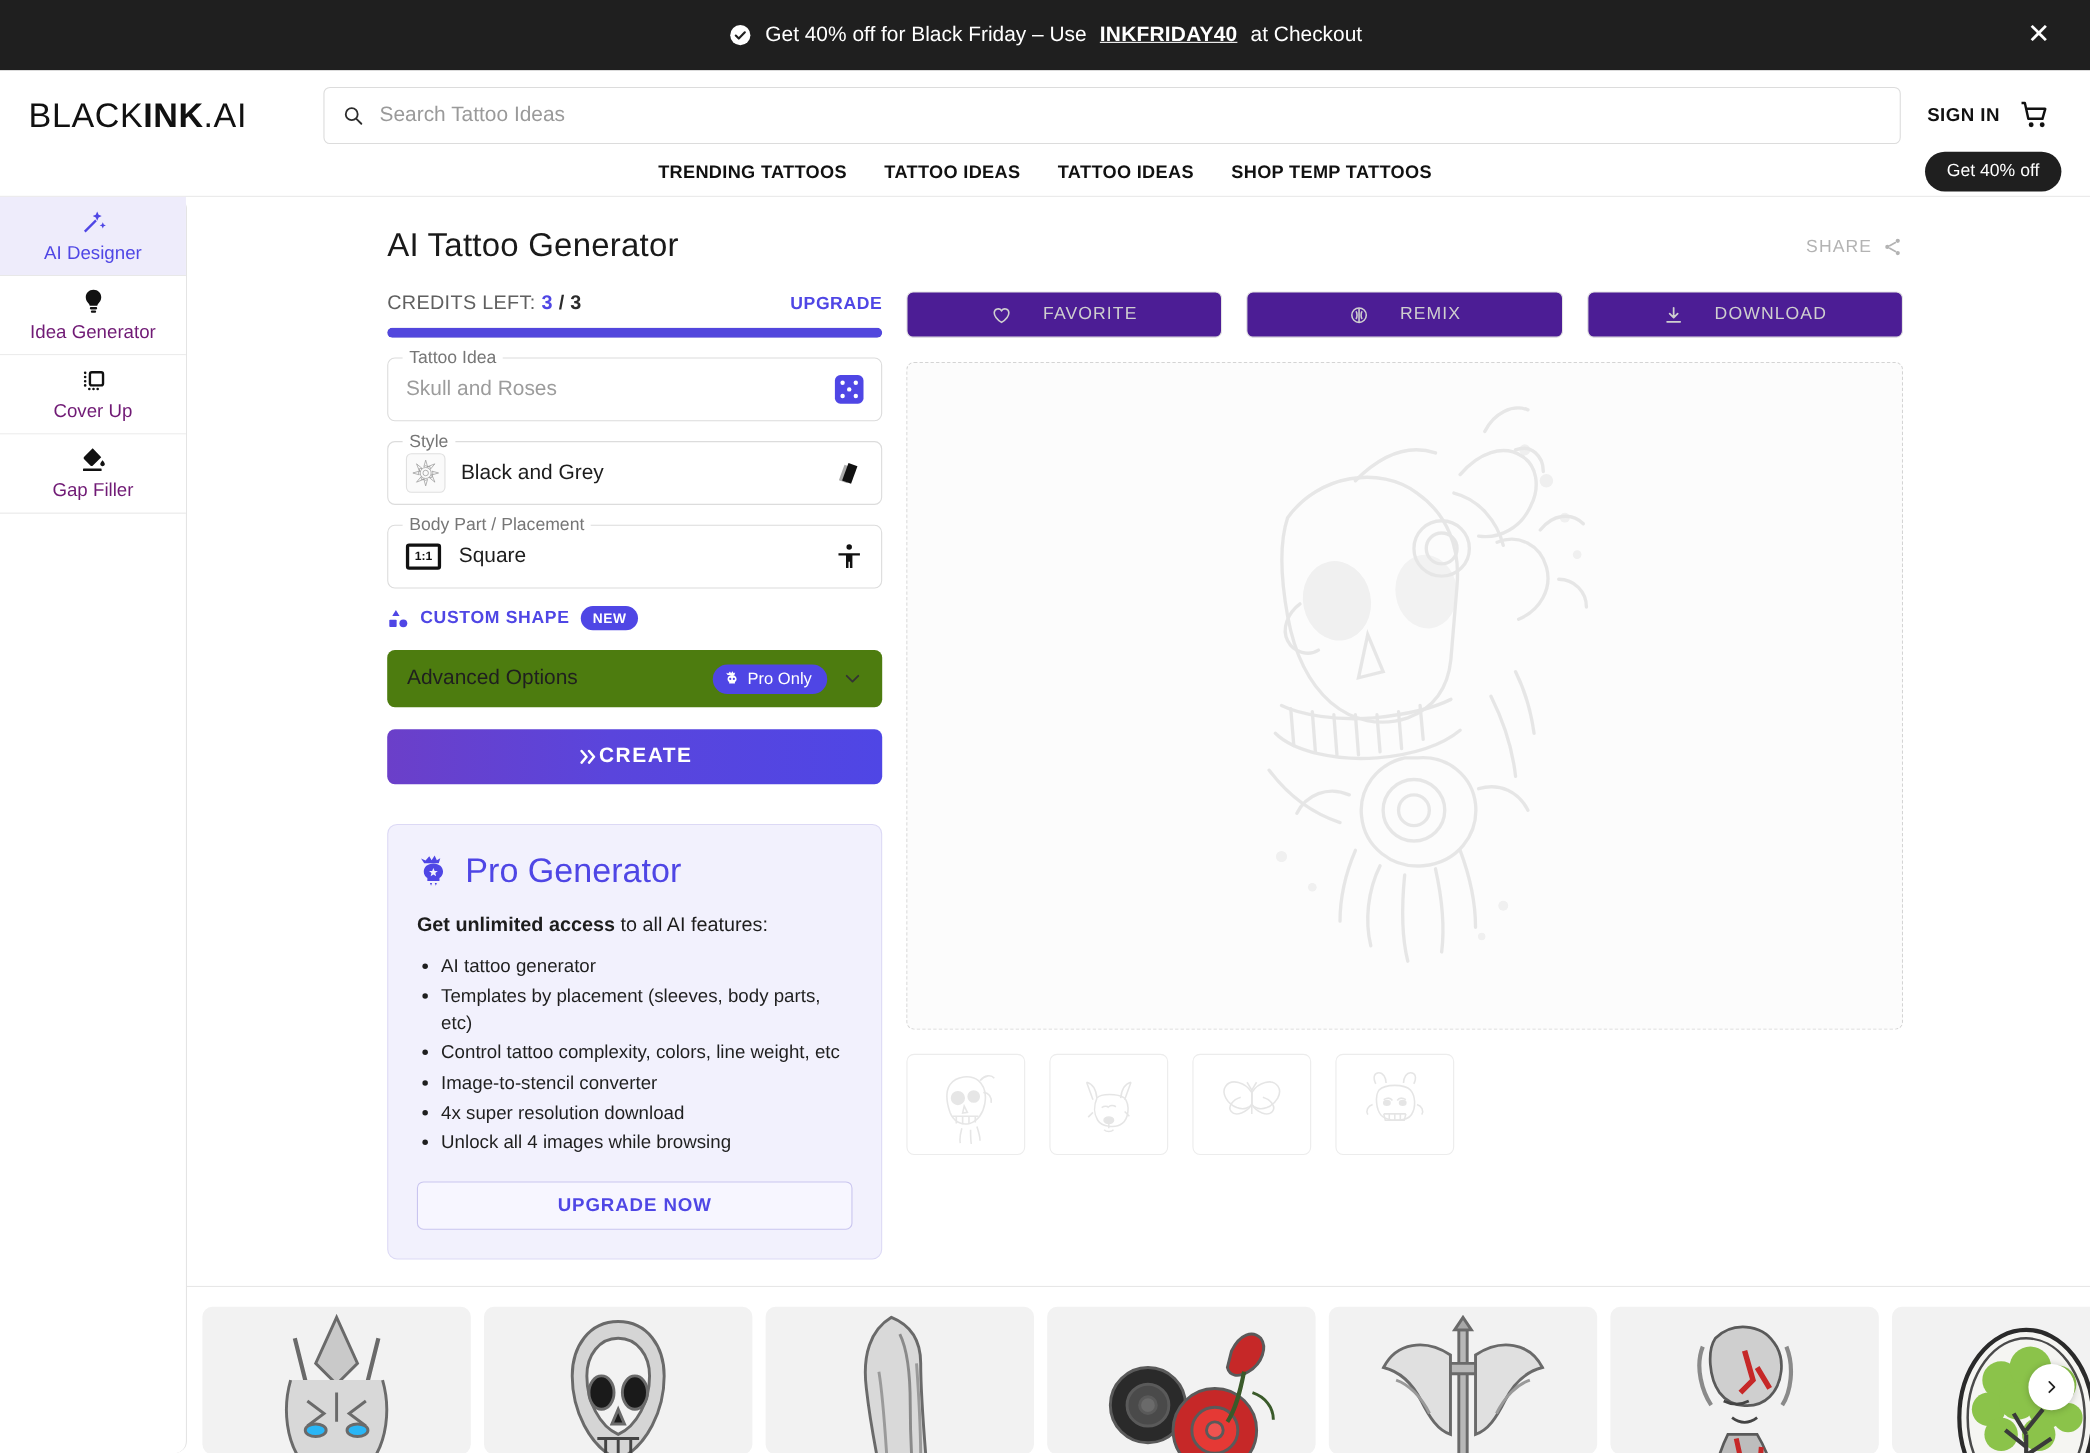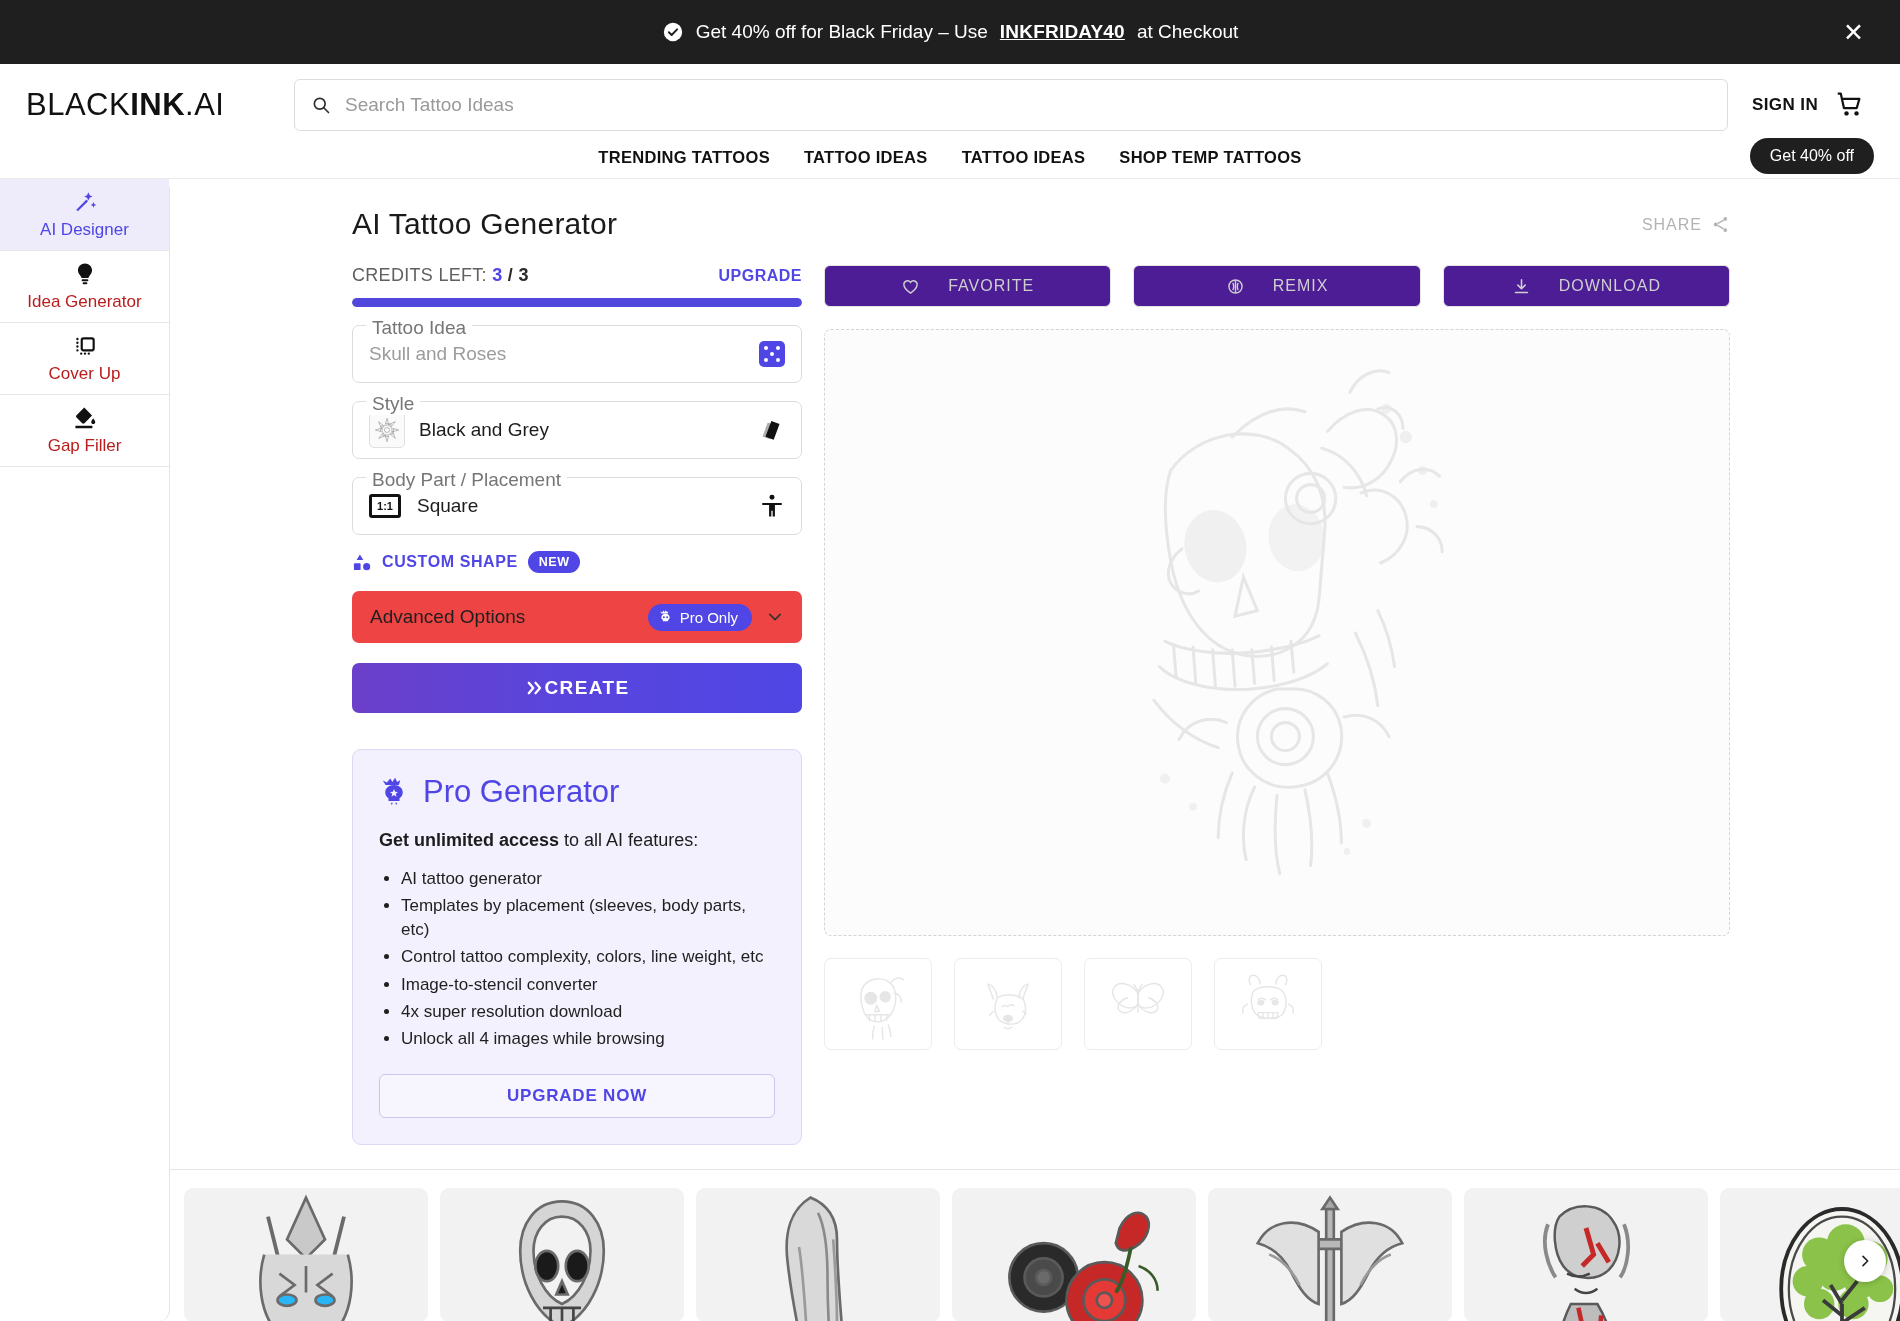--- a/index.html
+++ b/index.html
@@ -69,21 +69,21 @@
   
   .sidebar { width: 170px; flex: 0 0 170px; border-right: 1px solid #e4e4e4; background:#fff;border-radius:11px; }
   .side-item {
     height: 72px; border-bottom: 1px solid #e8e8e8;
     display: flex; flex-direction: column; align-items: center; justify-content: center;
     gap: 5px; cursor: pointer; background: #fff;
   }
   .side-item.active { background: #eeecfb; }
   .side-item .si-ico { width: 26px; height: 26px; color: #111; }
   .side-item.active .si-ico { color: #4f46e5; }
-  .side-item .si-lbl { font-size: 17px; color: #b91c1c; }
+  .side-item .si-lbl { font-size: 17px; color: #701a75; }
   .side-item.active .si-lbl { color: #4f46e5; }
 
   
   .main { flex: 1; padding: 28px 0 0 0; position: relative; min-width: 0; }
   .main-inner { padding-left: 182px; padding-right: 170px; }
 
   .title-row { display: flex; align-items: flex-start; justify-content: space-between; }
   .page-title { font-size: 30px; font-weight: 400; color: #1a1a1a; letter-spacing: .2px; }
   .share { display: flex; align-items: center; gap: 9px; color: #b3b3b3; cursor: pointer; margin-top: 8px; }
   .share-lbl { font-size: 16px; letter-spacing: 1px; }
@@ -103,21 +103,21 @@
   .cred-fill { height: 100%; background: #5247dd; border-radius: 6px; }
 
   
   .field {
     position: relative; border: 1px solid #dcdcdc; border-radius: 7px;
     margin-top: 18px; height: 58px; display: flex; align-items: center;
     padding: 0 16px; background: #fff;
   }
   .field-legend {
     position: absolute; top: -9px; left: 13px; background: #fff;
-    padding: 0 6px; font-size: 19px; color: #767676;
+    padding: 0 6px; font-size: 16px; color: #767676;
   }
   .field-text { font-size: 19px; color: #1d1d1d; }
   .field-text.ph { color: #9c9c9c; }
   .field-thumb {
     width: 36px; height: 36px; border: 1px solid #e0e0e0; border-radius: 5px;
     margin-right: 14px; flex: 0 0 36px; display:flex; align-items:center; justify-content:center;
     overflow: hidden; background: #fafafa;
   }
   .ratio-box {
     width: 32px; height: 24px; border: 3px solid #111; border-radius: 3px; margin-right: 16px;
@@ -135,21 +135,21 @@
 
   .custom-shape-row { display: flex; align-items: center; gap: 10px; margin-top: 16px; cursor: pointer; }
   .cs-ico { width: 20px; height: 20px; color: #4f46e5; }
   .cs-lbl { font-size: 16px; font-weight: 700; color: #4f46e5; letter-spacing: .6px; }
   .cs-badge {
     background: #4f46e5; color: #fff; font-size: 12.5px; font-weight: 700;
     border-radius: 11px; padding: 4px 11px; letter-spacing: .5px;
   }
 
   .adv-options {
-    margin-top: 18px; height: 52px; background: #ef4444; border-radius: 7px;
+    margin-top: 18px; height: 52px; background: #4d7c0f; border-radius: 7px;
     display: flex; align-items: center; padding: 0 18px; cursor: pointer;
   }
   .adv-lbl { font-size: 19px; color: #1f1f1f; }
   .pro-badge {
     margin-left: auto; background: #4f46e5; color: #fff; border-radius: 16px;
     padding: 5px 14px 5px 10px; font-size: 15px; display: flex; align-items: center; gap: 7px;
   }
   .pro-badge .crown { width: 15px; height: 16px; }
   .chev { width: 18px; height: 18px; margin-left: 14px; color: #333; }
 

